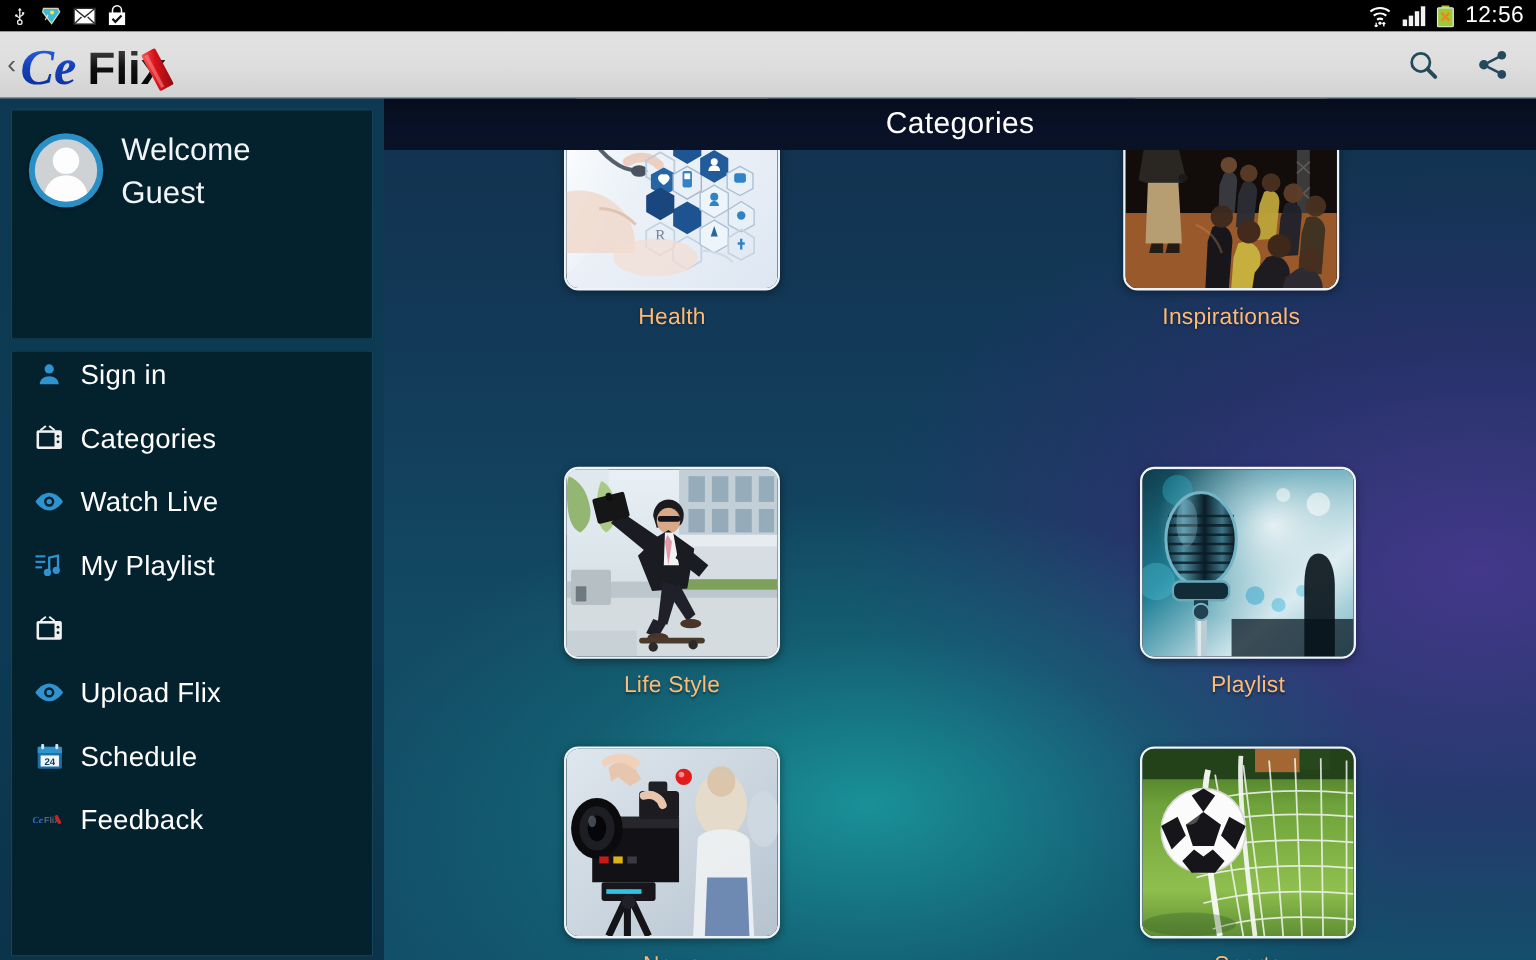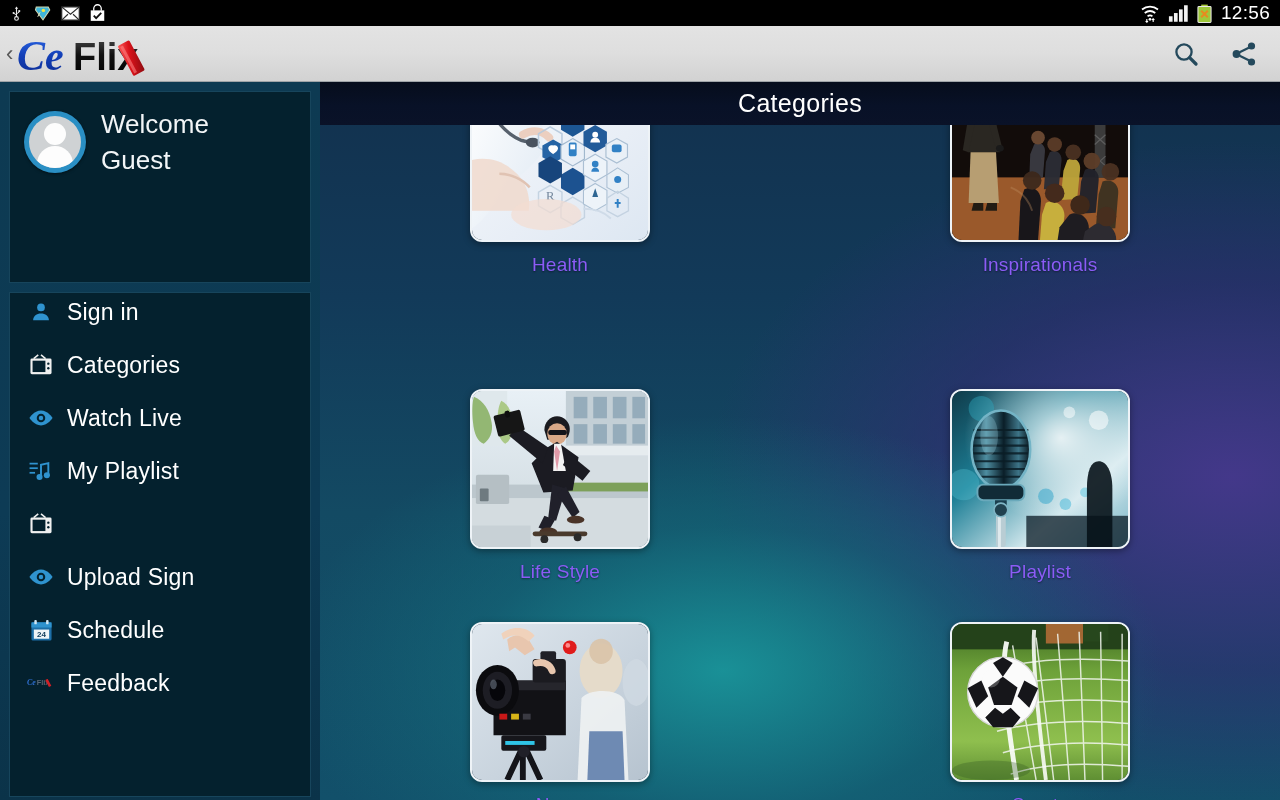--- a/index.html
+++ b/index.html
@@ -124,21 +124,21 @@
     width:180px; height:160px;
     border:2px solid #eef3f7;
     border-radius:12px;
     overflow:hidden;
     box-shadow:0 2px 7px rgba(0,0,0,.38);
     background:#0a2034;
     position:relative;
   }
   .tile-frame svg { display:block; width:100%; height:100%; }
   .tile-label {
-    text-align:center; color:#8b5cf6; font-size:19px;
+    text-align:center; color:#fdba74; font-size:19px;
     margin-top:12px; font-weight:400; letter-spacing:.2px;
     text-shadow:0 1px 2px rgba(0,0,0,.45);
   }
 </style>
 </head>
 <body>
 
 <div class="screen">
 
   <div class="statusbar">
@@ -319,21 +319,21 @@
       </div>
 
       <div class="menu-item">
         <span class="menu-ico">
           <svg width="26" height="18" viewBox="0 0 28 18">
             <path d="M14 1C6.5 1 1.6 9 1.6 9S6.5 17 14 17 26.4 9 26.4 9 21.5 1 14 1z" fill="#2f93cf"></path>
             <circle cx="14" cy="9" r="4.6" fill="#04212e"></circle>
             <circle cx="14" cy="9" r="2.4" fill="#2f93cf"></circle>
           </svg>
         </span>
-        <span class="menu-label">Upload Sign</span>
+        <span class="menu-label">Upload Flix</span>
       </div>
 
       <div class="menu-item">
         <span class="menu-ico">
           <svg width="23" height="23" viewBox="0 0 24 24">
             <rect x="1.5" y="3.5" width="21" height="19" rx="1.6" fill="#1d6fa8"></rect>
             <rect x="1.5" y="3.5" width="21" height="5.4" fill="#2f93cf"></rect>
             <rect x="4.5" y="1" width="2.6" height="4.6" rx="1" fill="#cfe6f5"></rect>
             <rect x="16.8" y="1" width="2.6" height="4.6" rx="1" fill="#cfe6f5"></rect>
             <rect x="4" y="11" width="16" height="9.6" fill="#eef4f8"></rect>
@@ -418,21 +418,21 @@
               <path d="M149 110l11 7v13l-11 6-11-6v-13z" fill="none" stroke="#c3d2e1" stroke-width="1.4"></path>
               <path d="M146 122h6M149 118v9" stroke="#2a7dc4" stroke-width="2" fill="none"></path>
             </g>
             <ellipse cx="76" cy="134" rx="36" ry="16" fill="#f3ddd1" opacity=".7"></ellipse>
             <path d="M114 128c12 0 22 4 28 10" fill="none" stroke="#cfdbe8" stroke-width="2"></path>
           </svg>
         </div>
         <div class="tile-label">Health</div>
       </div>
 
-      <div class="tile" style="left:630px; top:-43px;">
+      <div class="tile" style="left:616px; top:-43px;">
         <div class="tile-frame">
           <svg viewBox="0 0 180 160" preserveAspectRatio="none">
             <rect width="180" height="160" fill="#0a0707"></rect>
             <rect x="0" y="0" width="180" height="96" fill="#120c0a"></rect>
             <path d="M0 96h180v64H0z" fill="#8a4f28"></path>
             <path d="M0 96h180v64H0z" fill="url(#)"></path>
             <rect x="0" y="96" width="180" height="64" fill="#9c5a2c" opacity=".85"></rect>
             <rect x="146" y="0" width="11" height="96" fill="#3b3b3b"></rect>
             <path d="M146 8l11 10M157 8l-11 10M146 30l11 10M157 30l-11 10M146 52l11 10M157 52l-11 10M146 74l11 10M157 74l-11 10" stroke="#5c5c5c" stroke-width="1.3" fill="none"></path>
             <g>

